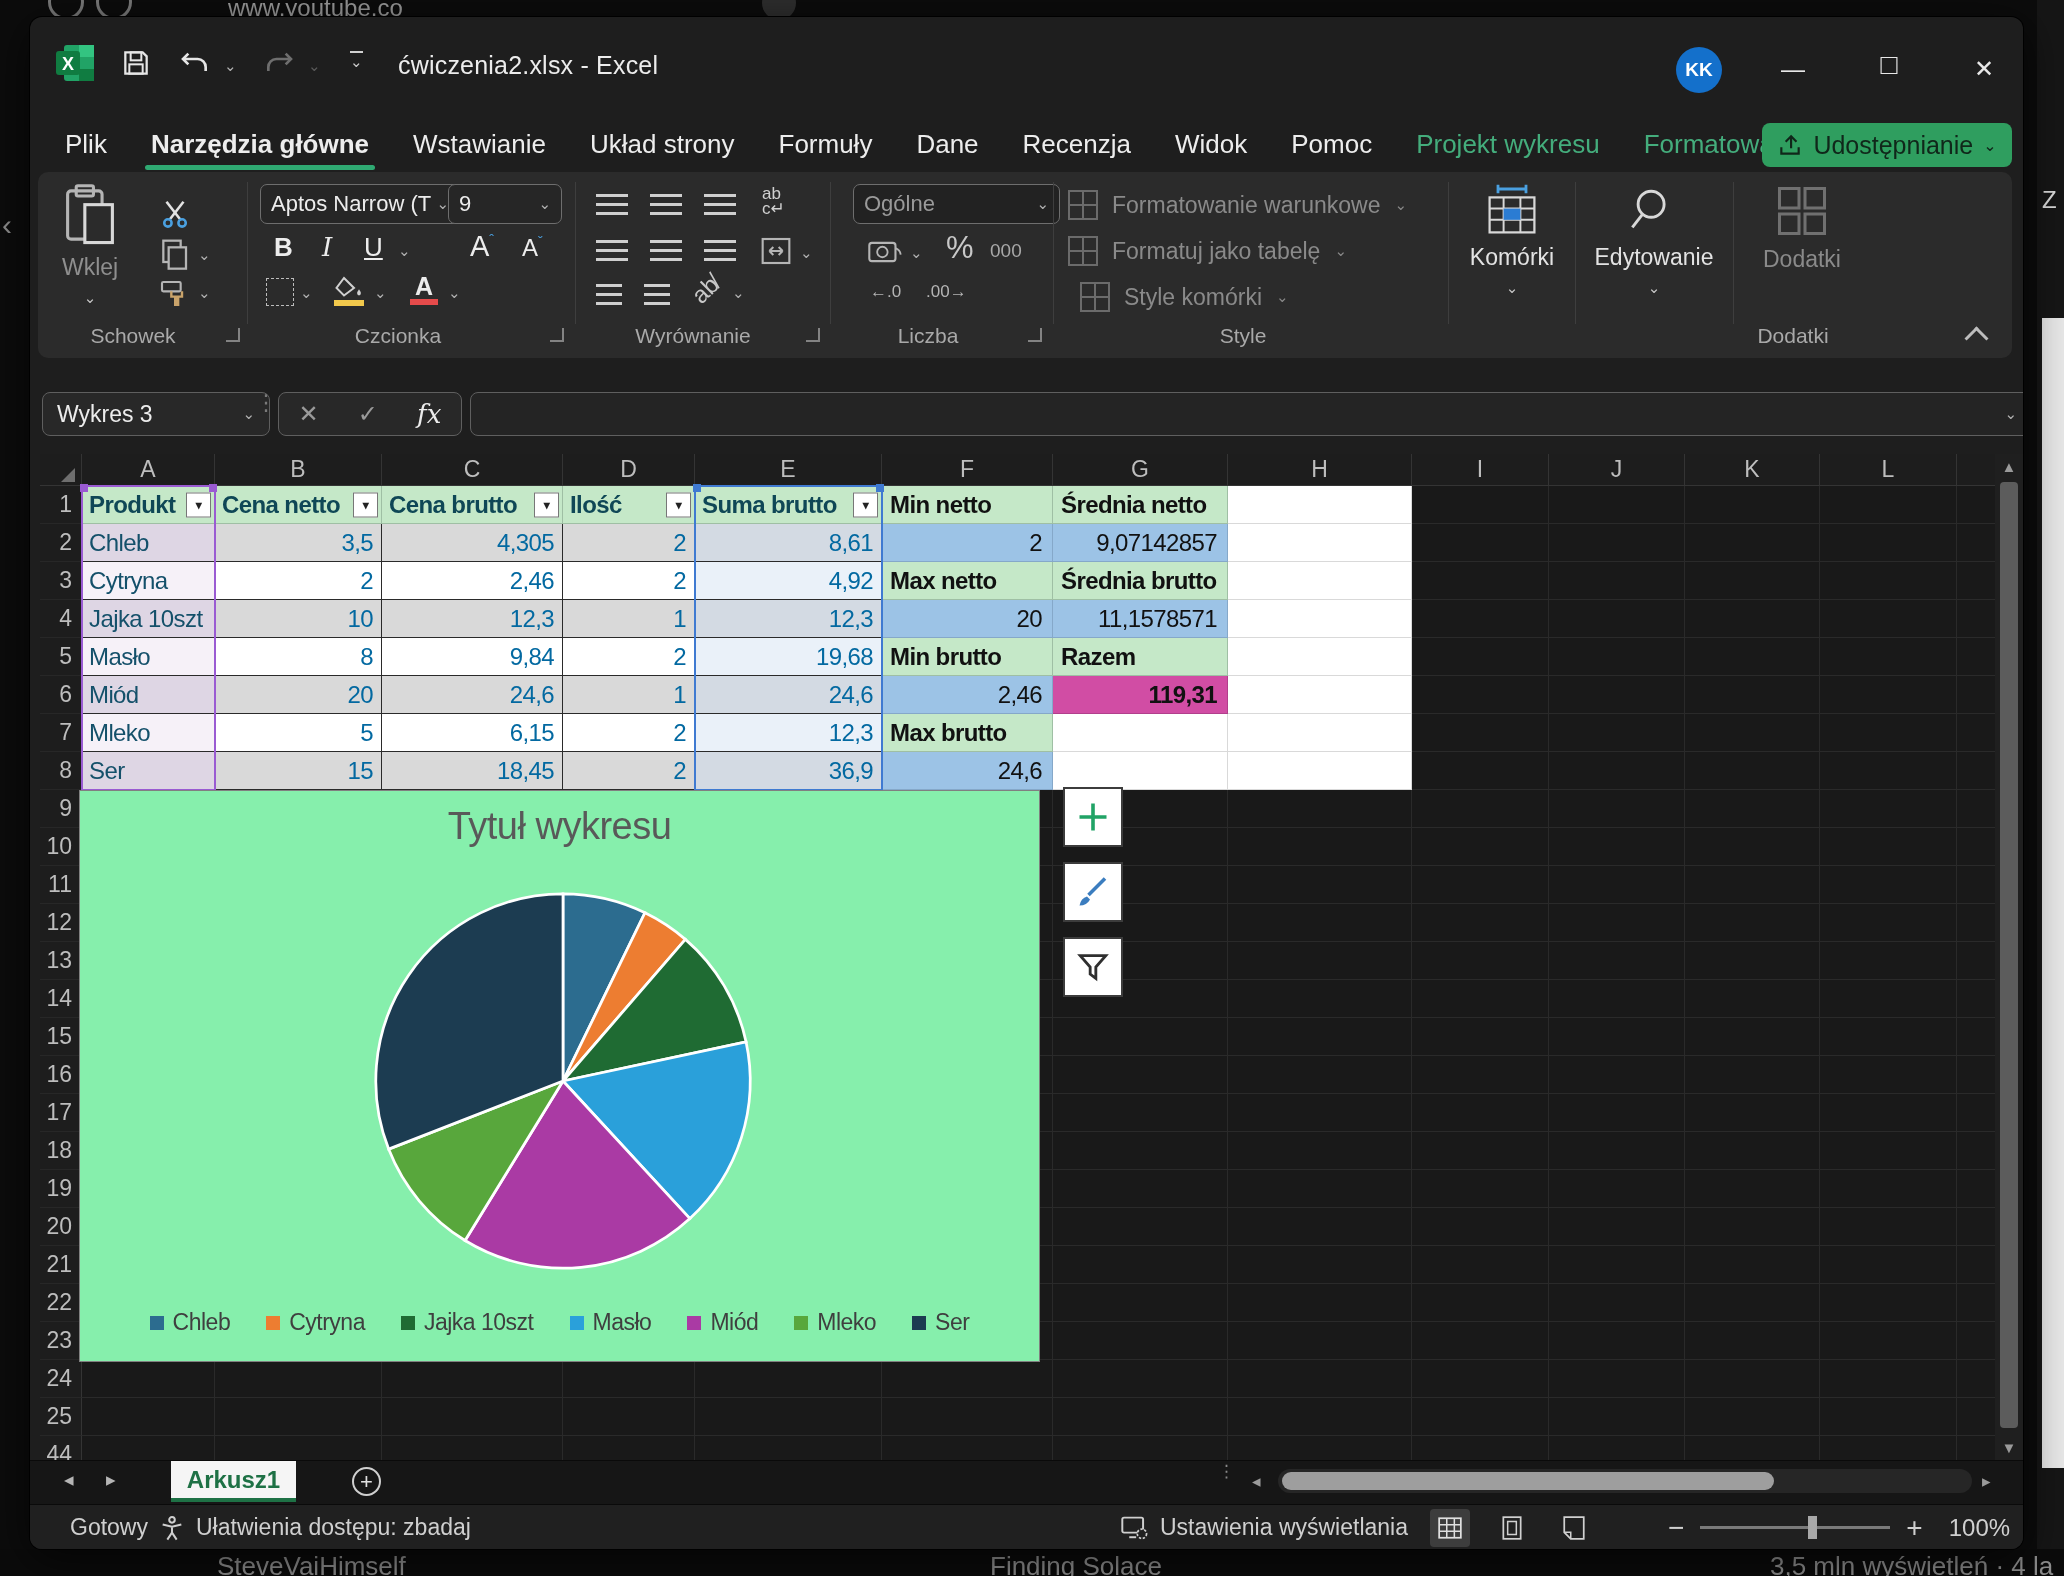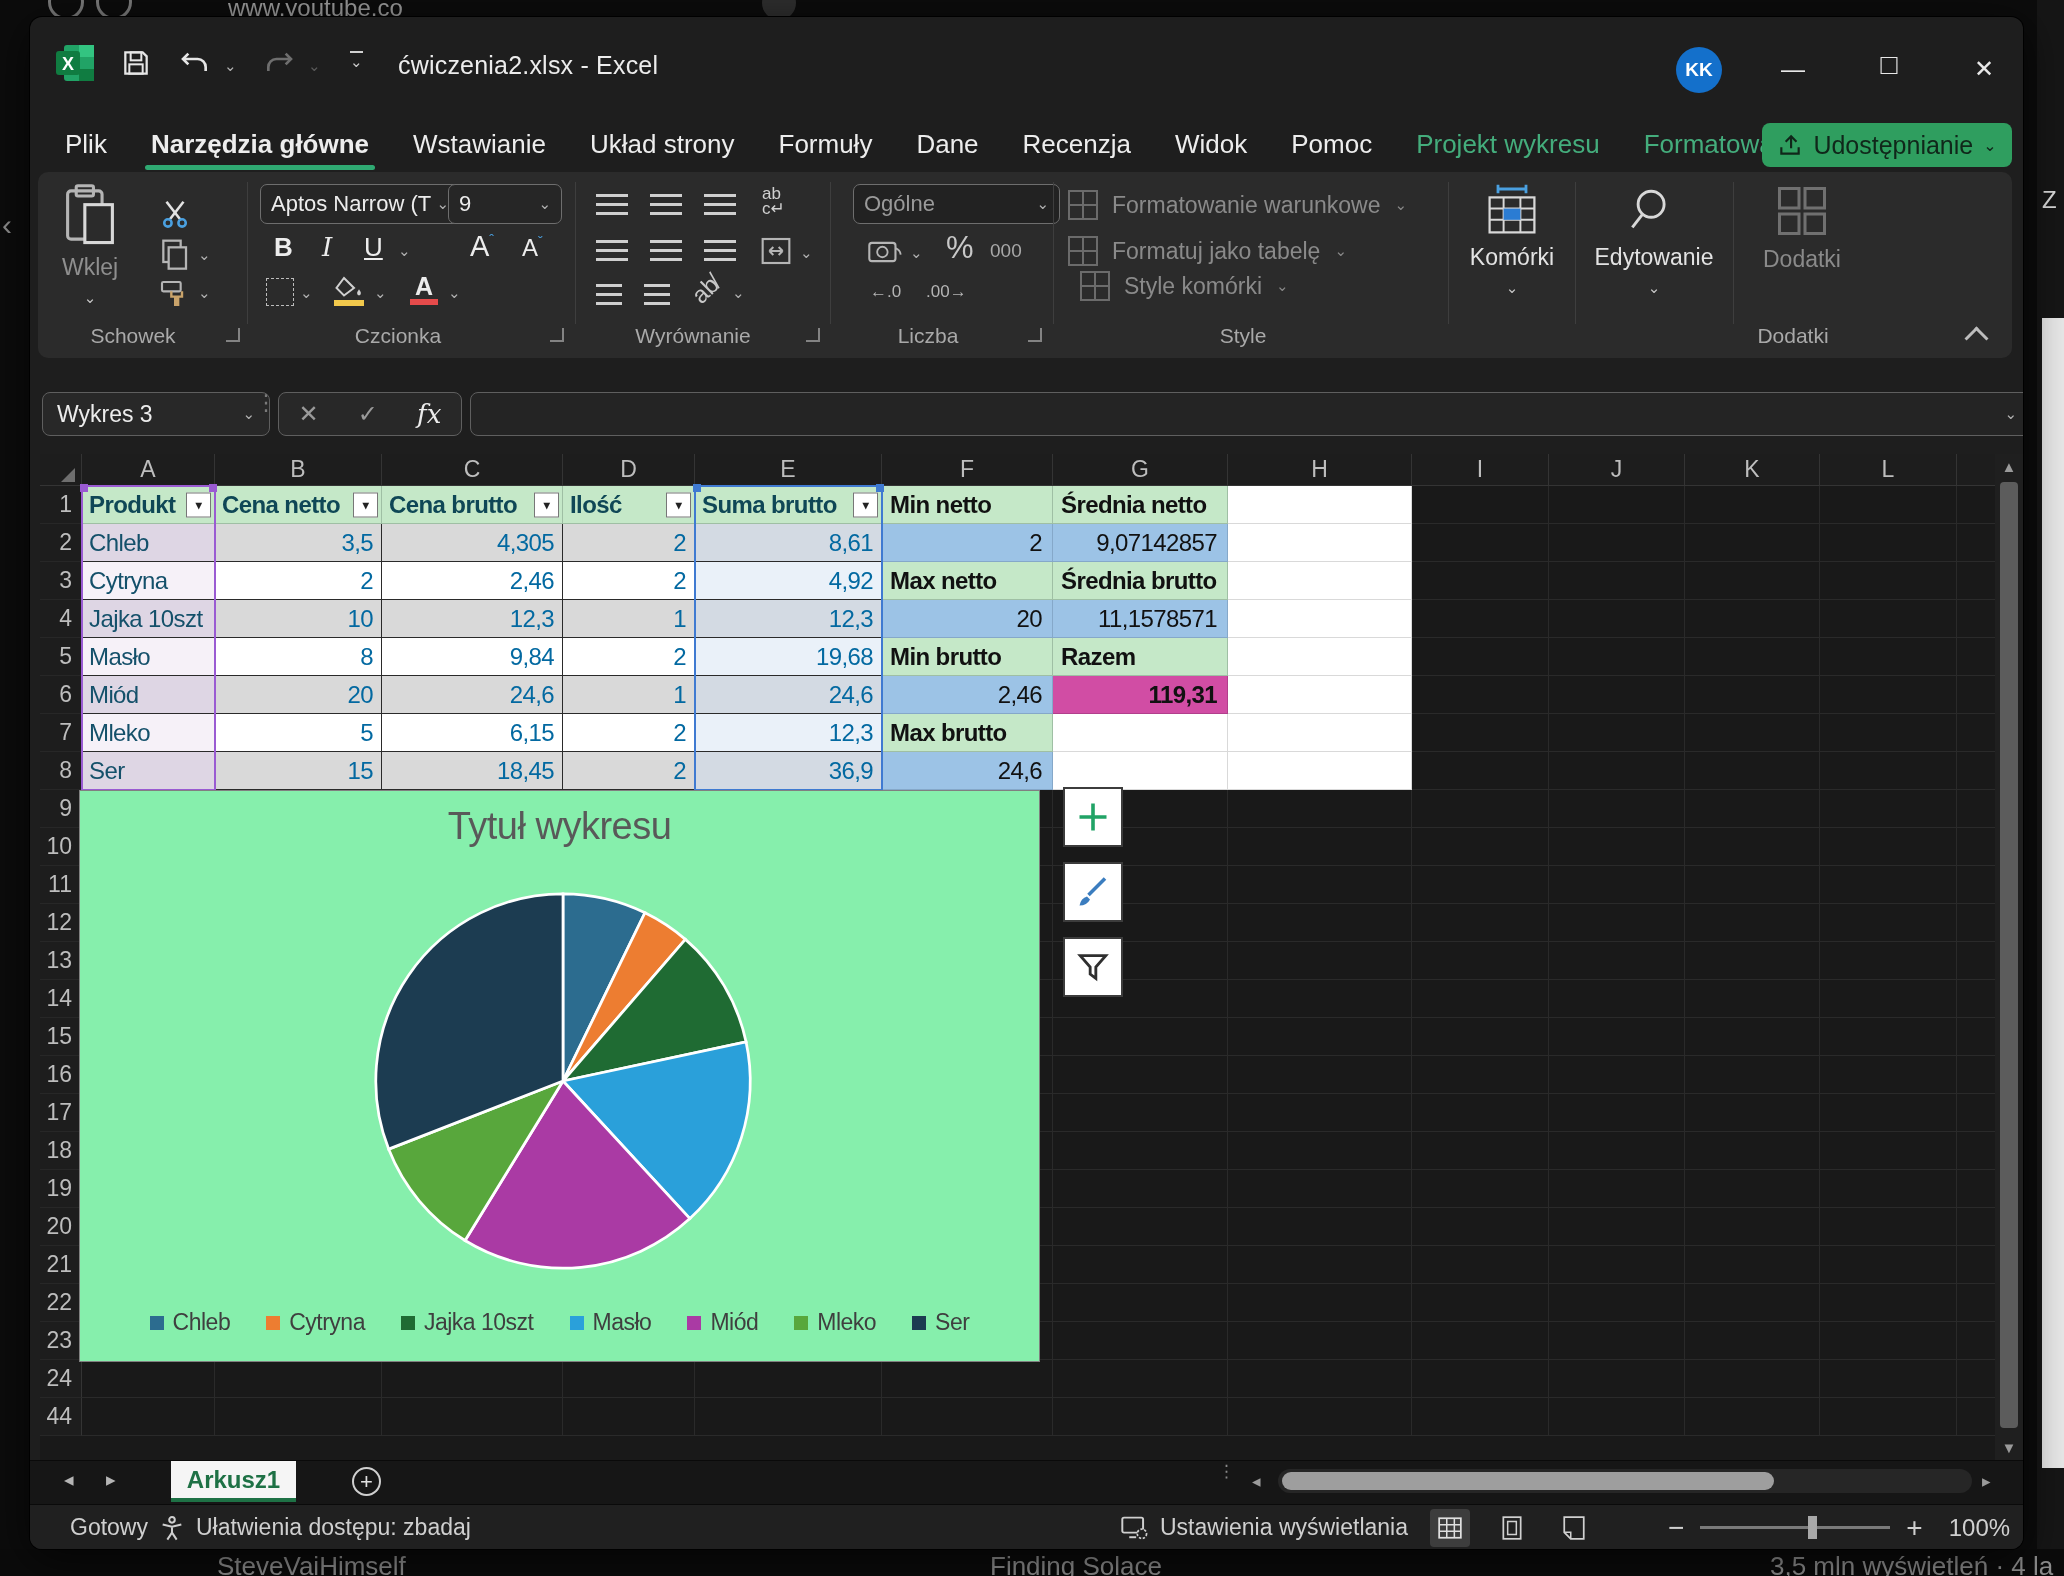--- a/index.html
+++ b/index.html
@@ -306,21 +306,21 @@
     <div class="style-row" style="top:18px;">
       <span class="style-grid"></span>
       <span>Formatowanie warunkowe</span>
         <span class="chev" style="color:#8a8a8a;">⌄</span>
     </div>
     <div class="style-row" style="top:64px;">
       <span class="style-grid"></span>
       <span>Formatuj jako tabelę</span>
         <span class="chev" style="color:#8a8a8a;">⌄</span>
     </div>
-    <div class="style-row" style="top:99px;padding-left:12px;">
+    <div class="style-row" style="top:110px;padding-left:12px;">
       <span class="style-grid"></span>
       <span>Style komórki</span>
         <span class="chev" style="color:#8a8a8a;">⌄</span>
     </div>
     <div class="rdiv" style="left:1410px;"></div>
 
     <div class="bigbtn" style="left:1428px;width:92px;">
       <svg width="56" height="52" viewBox="0 0 40 36">
         <line x1="10" y1="3" x2="30" y2="3" stroke="#4aa0e0" stroke-width="2"></line>
         <line x1="10" y1="0" x2="10" y2="6" stroke="#4aa0e0" stroke-width="2"></line>
@@ -882,20 +882,36 @@
         <div class="c dark" style="width: 175px;"></div>
         <div class="c dark" style="width: 184px;"></div>
         <div class="c dark" style="width: 137px;"></div>
         <div class="c dark" style="width: 136px;"></div>
         <div class="c dark" style="width: 135px;"></div>
         <div class="c dark" style="width: 137px;"></div>
         <div class="c dark" style="width: 40px;"></div>
       </div>
       <div class="grow">
         <div class="rnum">24</div>
+        <div class="c dark" style="width: 133px;"></div>
+        <div class="c dark" style="width: 167px;"></div>
+        <div class="c dark" style="width: 181px;"></div>
+        <div class="c dark" style="width: 132px;"></div>
+        <div class="c dark" style="width: 187px;"></div>
+        <div class="c dark" style="width: 171px;"></div>
+        <div class="c dark" style="width: 175px;"></div>
+        <div class="c dark" style="width: 184px;"></div>
+        <div class="c dark" style="width: 137px;"></div>
+        <div class="c dark" style="width: 136px;"></div>
+        <div class="c dark" style="width: 135px;"></div>
+        <div class="c dark" style="width: 137px;"></div>
+        <div class="c dark" style="width: 40px;"></div>
+      </div>
+      <div class="grow">
+        <div class="rnum">25</div>
         <div class="c dark" style="width: 133px;"></div>
         <div class="c dark" style="width: 167px;"></div>
         <div class="c dark" style="width: 181px;"></div>
         <div class="c dark" style="width: 132px;"></div>
         <div class="c dark" style="width: 187px;"></div>
         <div class="c dark" style="width: 171px;"></div>
         <div class="c dark" style="width: 175px;"></div>
         <div class="c dark" style="width: 184px;"></div>
         <div class="c dark" style="width: 137px;"></div>
         <div class="c dark" style="width: 136px;"></div>

